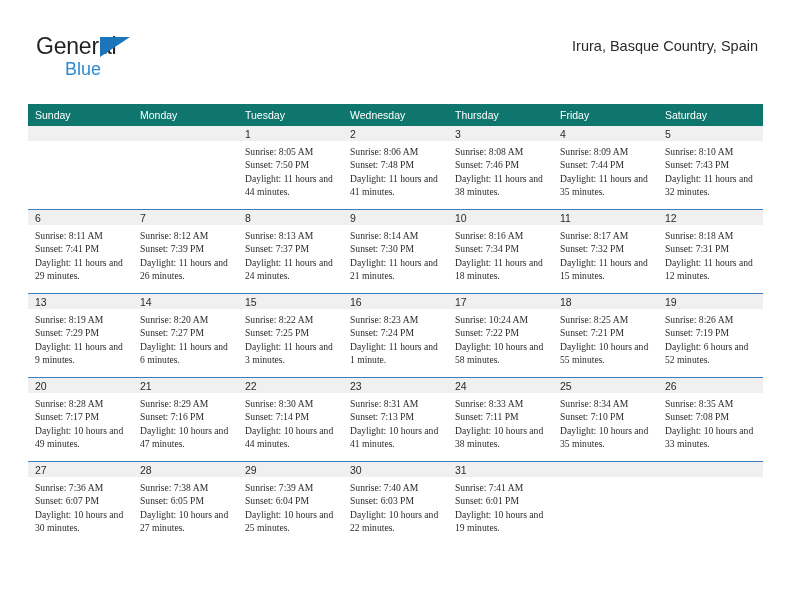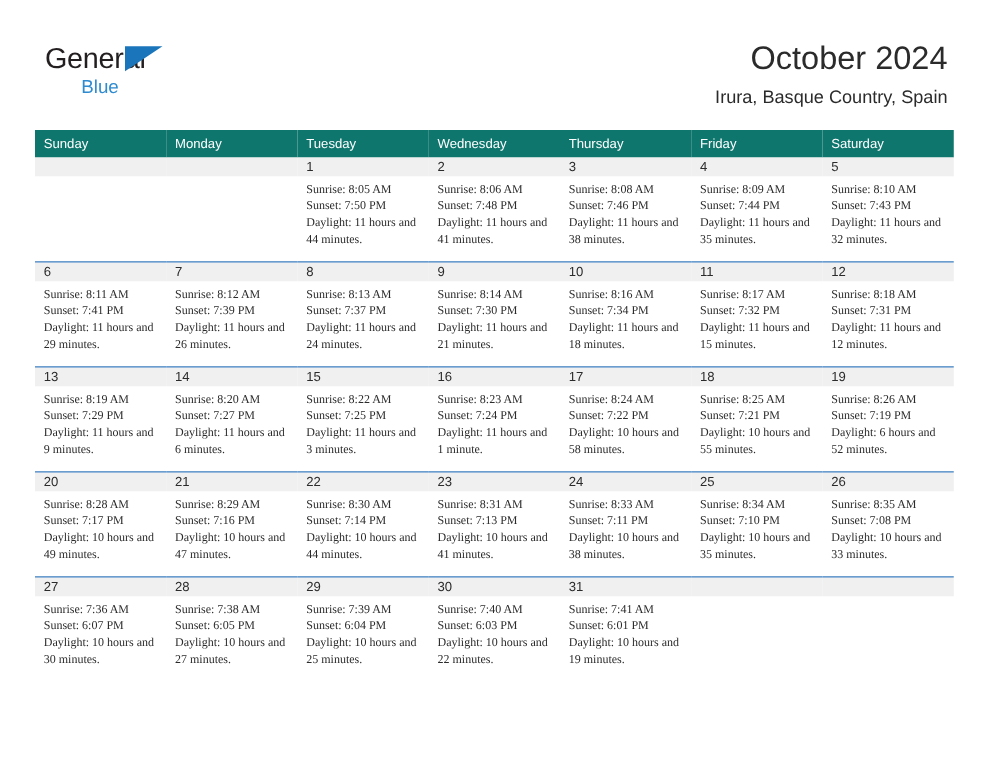--- a/index.html
+++ b/index.html
@@ -54,21 +54,21 @@
     top: 3px;
     width: 0;
     height: 0;
     border-left: 30px solid #1b75bb;
     border-bottom: 20px solid transparent;
   }
   .logo-blue {
     position: absolute;
     left: 29px;
     top: 23px;
-    font-size: 15px;
+    font-size: 18px;
     color: #2e8bd0;
     line-height: 25px;
     font-family: "Liberation Sans", sans-serif;
   }
 
   .title-block {
     position: absolute;
     right: 34px;
     top: 30px;
     text-align: right;
@@ -153,21 +153,20 @@
 
   <div class="header">
 
     <div class="logo">
       <span class="logo-general">General</span>
       <span class="logo-tri"></span>
       <span class="logo-blue">Blue</span>
     </div>
 
     <div class="title-block">
-      <h1 class="cal-title">October 2024</h1>
       <div class="cal-subtitle">Irura, Basque Country, Spain</div>
     </div>
 
   </div>
 
   <div class="calendar">
     <table class="cal-table">
       <thead>
         <tr id="weekday-row">
             <th>Sunday</th>
@@ -325,21 +324,21 @@
               <div class="daynum-band">16</div>
               <div class="cell-body">
                 <div>Sunrise: 8:23 AM</div>
                 <div>Sunset: 7:24 PM</div>
                 <div class="daylight-wrap">Daylight: 11 hours and 1 minute.</div>
               </div>
             </td>
             <td class="day-cell">
               <div class="daynum-band">17</div>
               <div class="cell-body">
-                <div>Sunrise: 8:24 AM</div>
+                <div>Sunrise: 10:24 AM</div>
                 <div>Sunset: 7:22 PM</div>
                 <div class="daylight-wrap">Daylight: 10 hours and 58 minutes.</div>
               </div>
             </td>
             <td class="day-cell">
               <div class="daynum-band">18</div>
               <div class="cell-body">
                 <div>Sunrise: 8:25 AM</div>
                 <div>Sunset: 7:21 PM</div>
                 <div class="daylight-wrap">Daylight: 10 hours and 55 minutes.</div>

